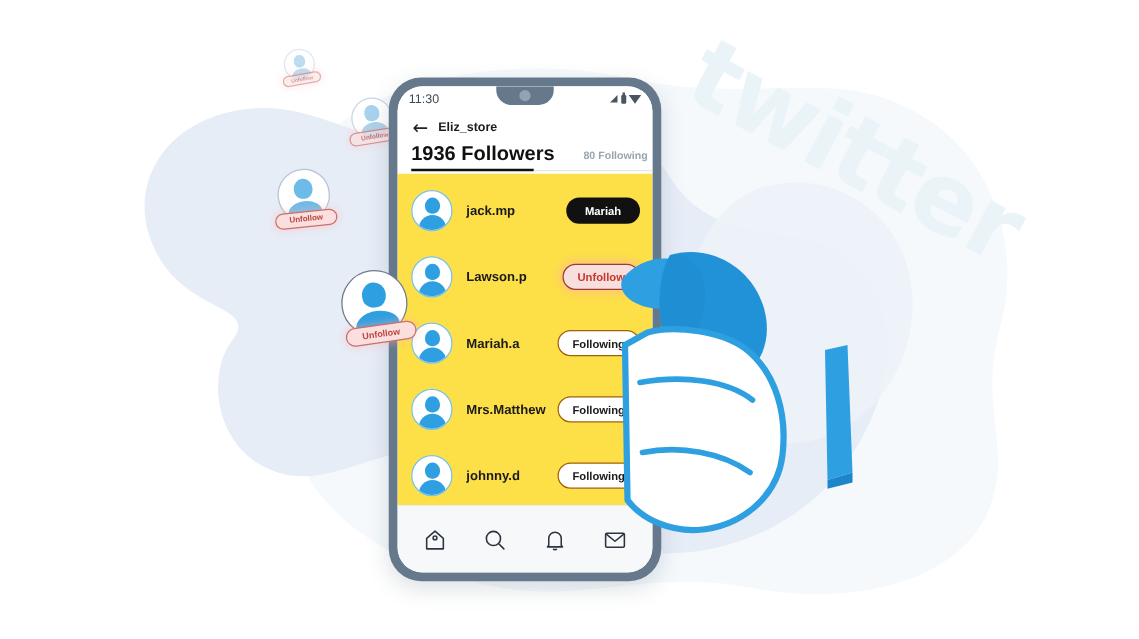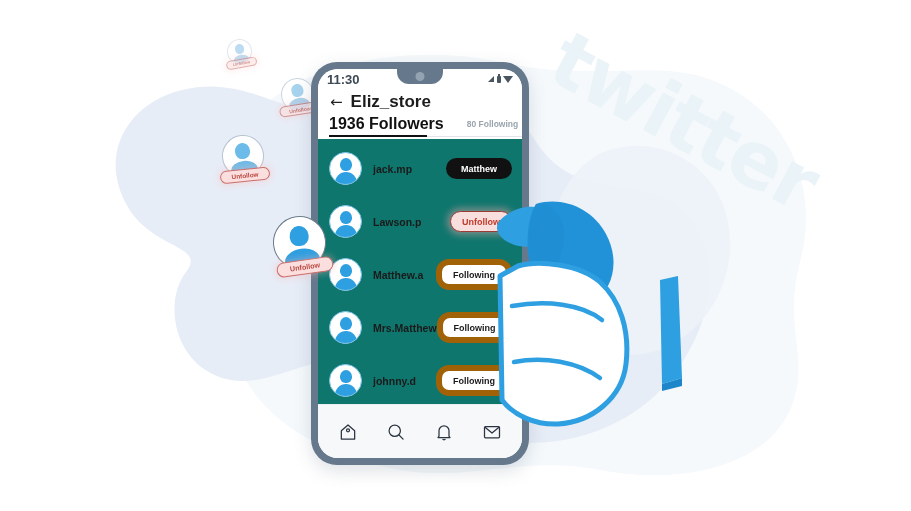--- a/index.html
+++ b/index.html
@@ -69,37 +69,37 @@
   
   .status-bar {
     position:absolute; left:0; top:0;
     width:204px; height:20px;
     display:flex; align-items:center;
     justify-content:space-between;
     padding:0 9px;
     background:#ffffff;
     z-index:5;
   }
-  .status-time { font-size:13px; color:#3d4a55; font-weight:700; }
+  .status-time { font-size:10px; color:#3d4a55; font-weight:400; }
   .status-icons { display:flex; align-items:center; gap:2.5px; }
   .ic-signal { width:0; height:0; border-left:6px solid transparent; border-bottom:6px solid #4a5562; }
   .ic-batt { width:4px; height:7px; background:#4a5562; border-radius:1px; position:relative; }
   .ic-batt:after { content:""; position:absolute; left:1px; top:-1.5px; width:2px; height:1.5px; background:#4a5562; }
   .ic-wifi { width:0; height:0; border-left:5.5px solid transparent; border-right:5.5px solid transparent; border-top:7px solid #4a5562; }
 
   
   .app-header {
     position:absolute; left:0; top:20px;
     width:204px; height:26px;
     display:flex; align-items:center; gap:8px;
     padding-left:12px;
     background:#fff;
   }
   .back-arrow { font-size:15px; color:#222; line-height:1; font-family:"DejaVu Sans", sans-serif; }
-  .profile-name { font-size:17px; font-weight:700; color:#1c1c1c;text-align:center; }
+  .profile-name { font-size:10px; font-weight:700; color:#1c1c1c;text-align:center; }
 
   
   .tabs {
     position:absolute; left:0; top:46px;
     width:204px; height:24px;
     display:flex; align-items:flex-start;
     padding-left:11px;
     background:#fff;
   }
   .tab { font-size:16px; font-weight:700; color:#111; padding-bottom:4px; }
@@ -110,21 +110,21 @@
   }
   .tab-rest {
     position:absolute; left:109px; top:67px;
     width:95px; height:1px; background:#e2e6ea;
   }
 
   
   .user-list {
     position:absolute; left:0; top:70px;
     width:204px; height:265px;
-    background:#0f766e;
+    background:#fde047;
     padding-top:3px;
   }
   .user-row {
     height:53px;
     display:flex; align-items:center;
     padding:0 10px 0 11px;
   }
   .avatar {
     width:33px; height:33px; border-radius:50%;
     background:#ffffff;
@@ -151,21 +151,21 @@
   }
   .btn {
     flex:0 0 auto;
     font-size:9px; font-weight:700;
     border-radius:13px;
     padding:4.5px 11px;
     white-space:nowrap;
     text-align:center;
   }
   .btn-follow { background:#111; color:#fff; padding:5.5px 15px; }
-  .btn-following { background:#fff; color:#1a1a1a; border:6px solid #a16207; }
+  .btn-following { background:#fff; color:#1a1a1a; border:1px solid #a16207; }
   .btn-unfollow {
     background:#f9dede; color:#c0392b;
     border:1px solid #9b3b36;
     box-shadow:0 0 7px 3px rgba(255,170,170,.45);
   }
 
   
   .bottom-nav {
     position:absolute; left:0; bottom:0;
     width:204px; height:54px;
@@ -291,38 +291,38 @@
       <div class="tab-rest"></div>
 
       <div class="user-list">
 
         <div class="user-row">
           <div class="avatar">
             <div class="head"></div>
             <div class="body"></div>
           </div>
           <div class="user-name">jack.mp</div>
-          <div class="btn btn-follow">Matthew</div>
+          <div class="btn btn-follow">Mariah</div>
         </div>
 
         <div class="user-row">
           <div class="avatar">
             <div class="head"></div>
             <div class="body"></div>
           </div>
           <div class="user-name">Lawson.p</div>
           <div class="btn btn-unfollow">Unfollow</div>
         </div>
 
         <div class="user-row">
           <div class="avatar">
             <div class="head"></div>
             <div class="body"></div>
           </div>
-          <div class="user-name">Matthew.a</div>
+          <div class="user-name">Mariah.a</div>
           <div class="btn btn-following">Following</div>
         </div>
 
         <div class="user-row">
           <div class="avatar">
             <div class="head"></div>
             <div class="body"></div>
           </div>
           <div class="user-name">Mrs.Matthew</div>
           <div class="btn btn-following">Following</div>

